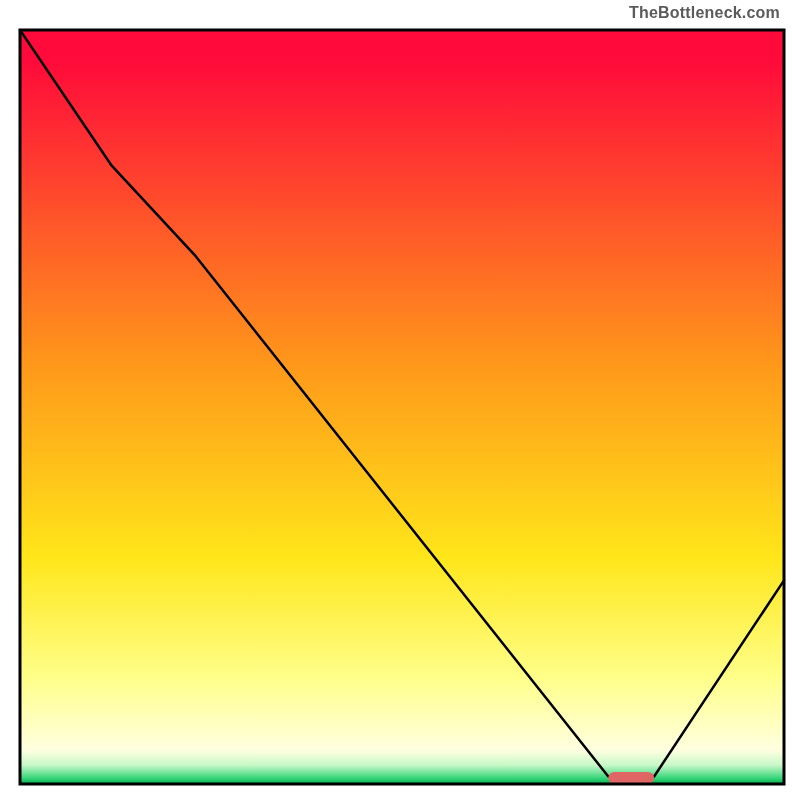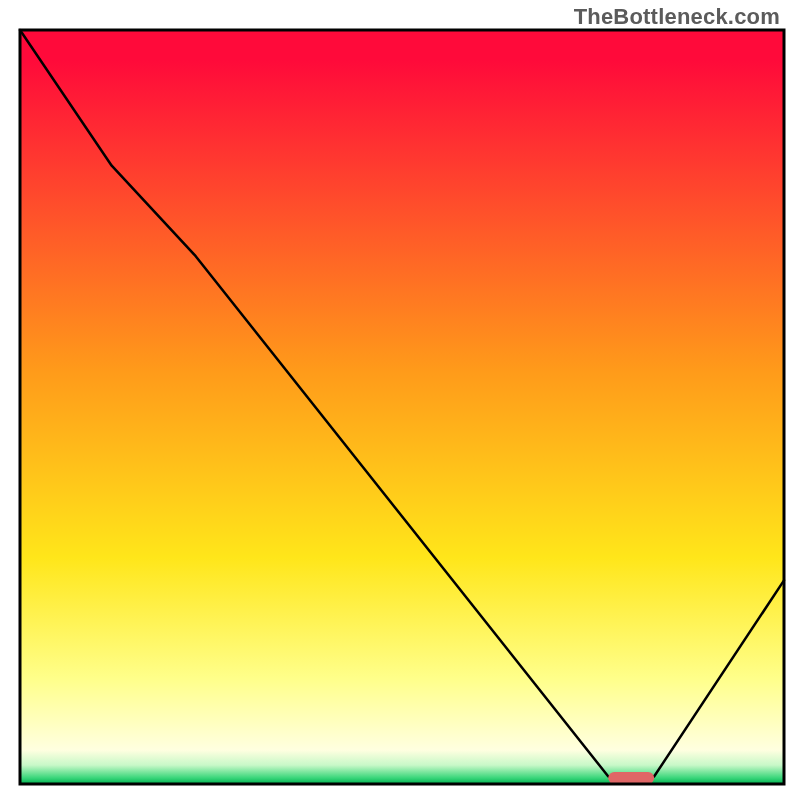--- a/index.html
+++ b/index.html
@@ -13,21 +13,21 @@
   }
   .chart-container {
     position: relative;
     width: 800px;
     height: 800px;
   }
   .watermark {
     position: absolute;
     top: 4px;
     right: 20px;
-    font-size: 22px;
+    font-size: 16px;
     font-weight: 600;
     color: #5b5b5b;
     letter-spacing: 0.2px;
     z-index: 5;
   }
   svg.chart {
     display: block;
     position: absolute;
     top: 0;
     left: 0;

